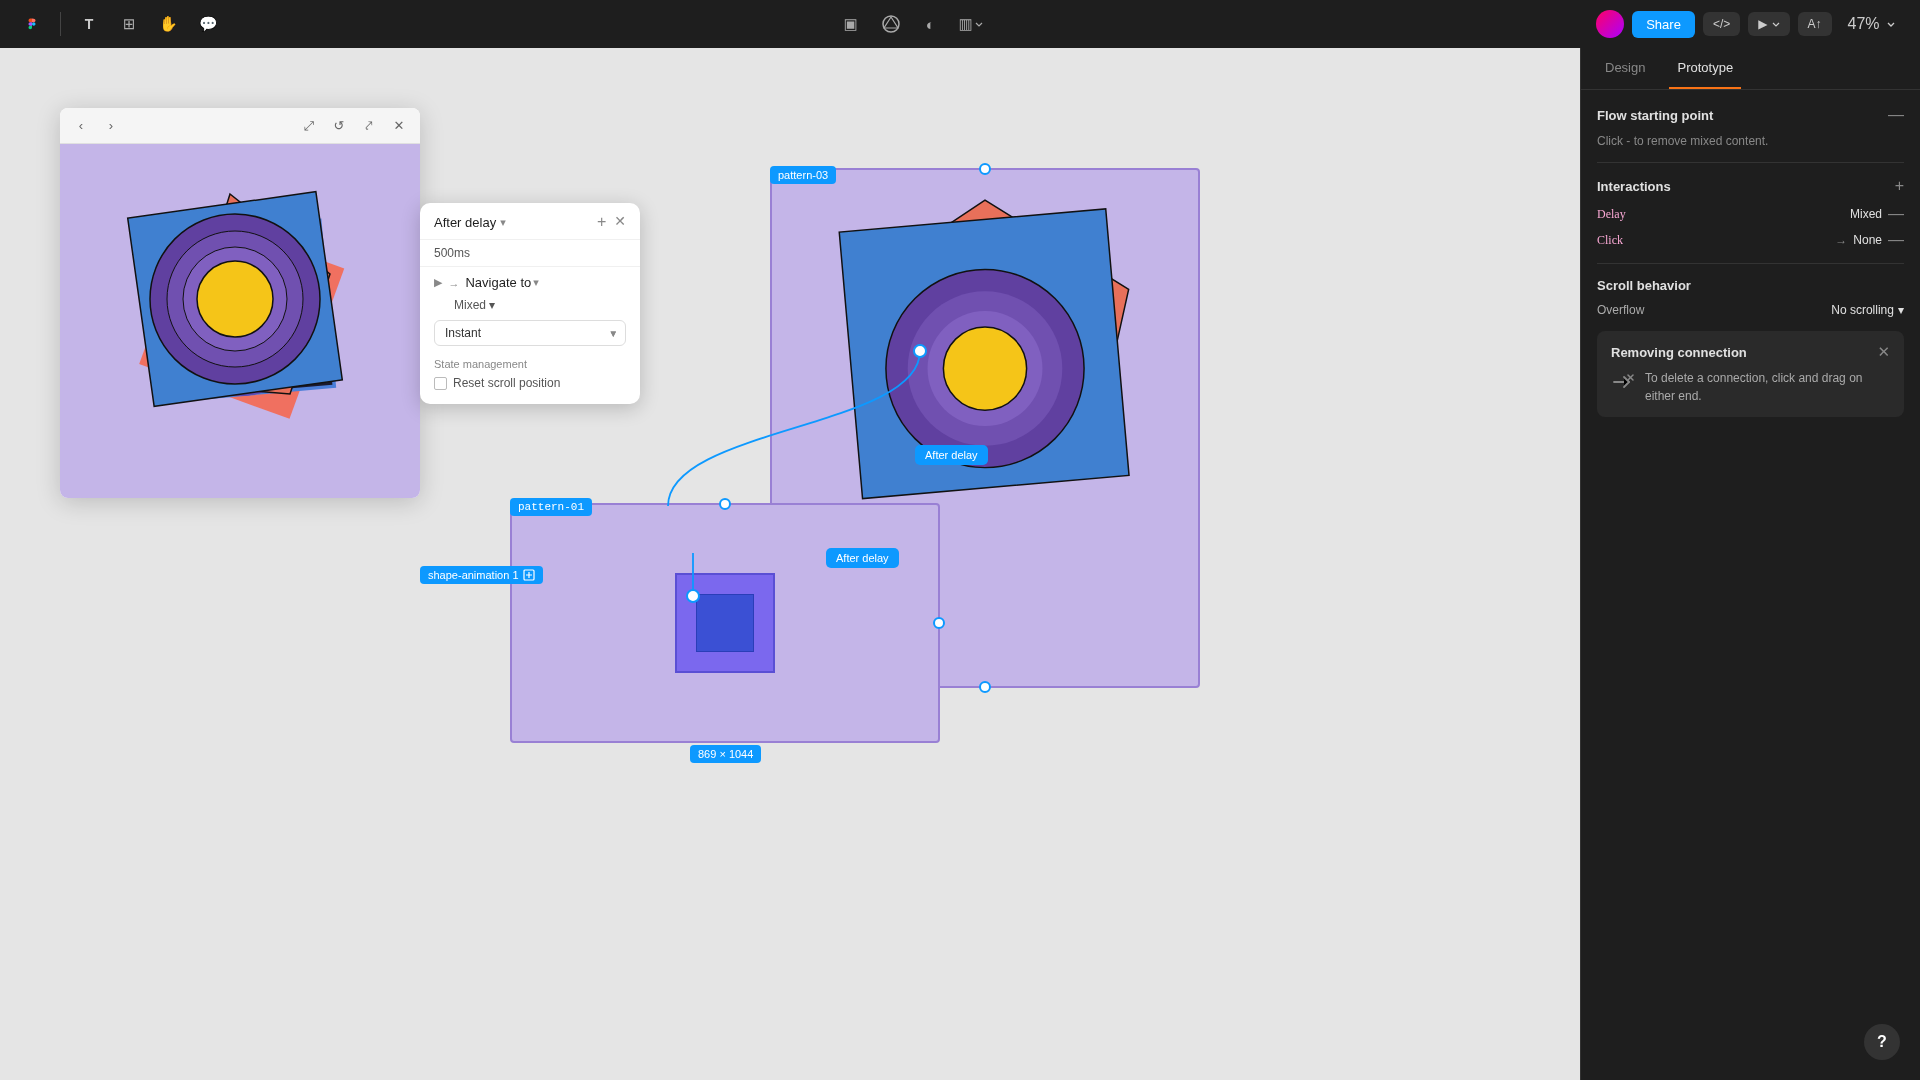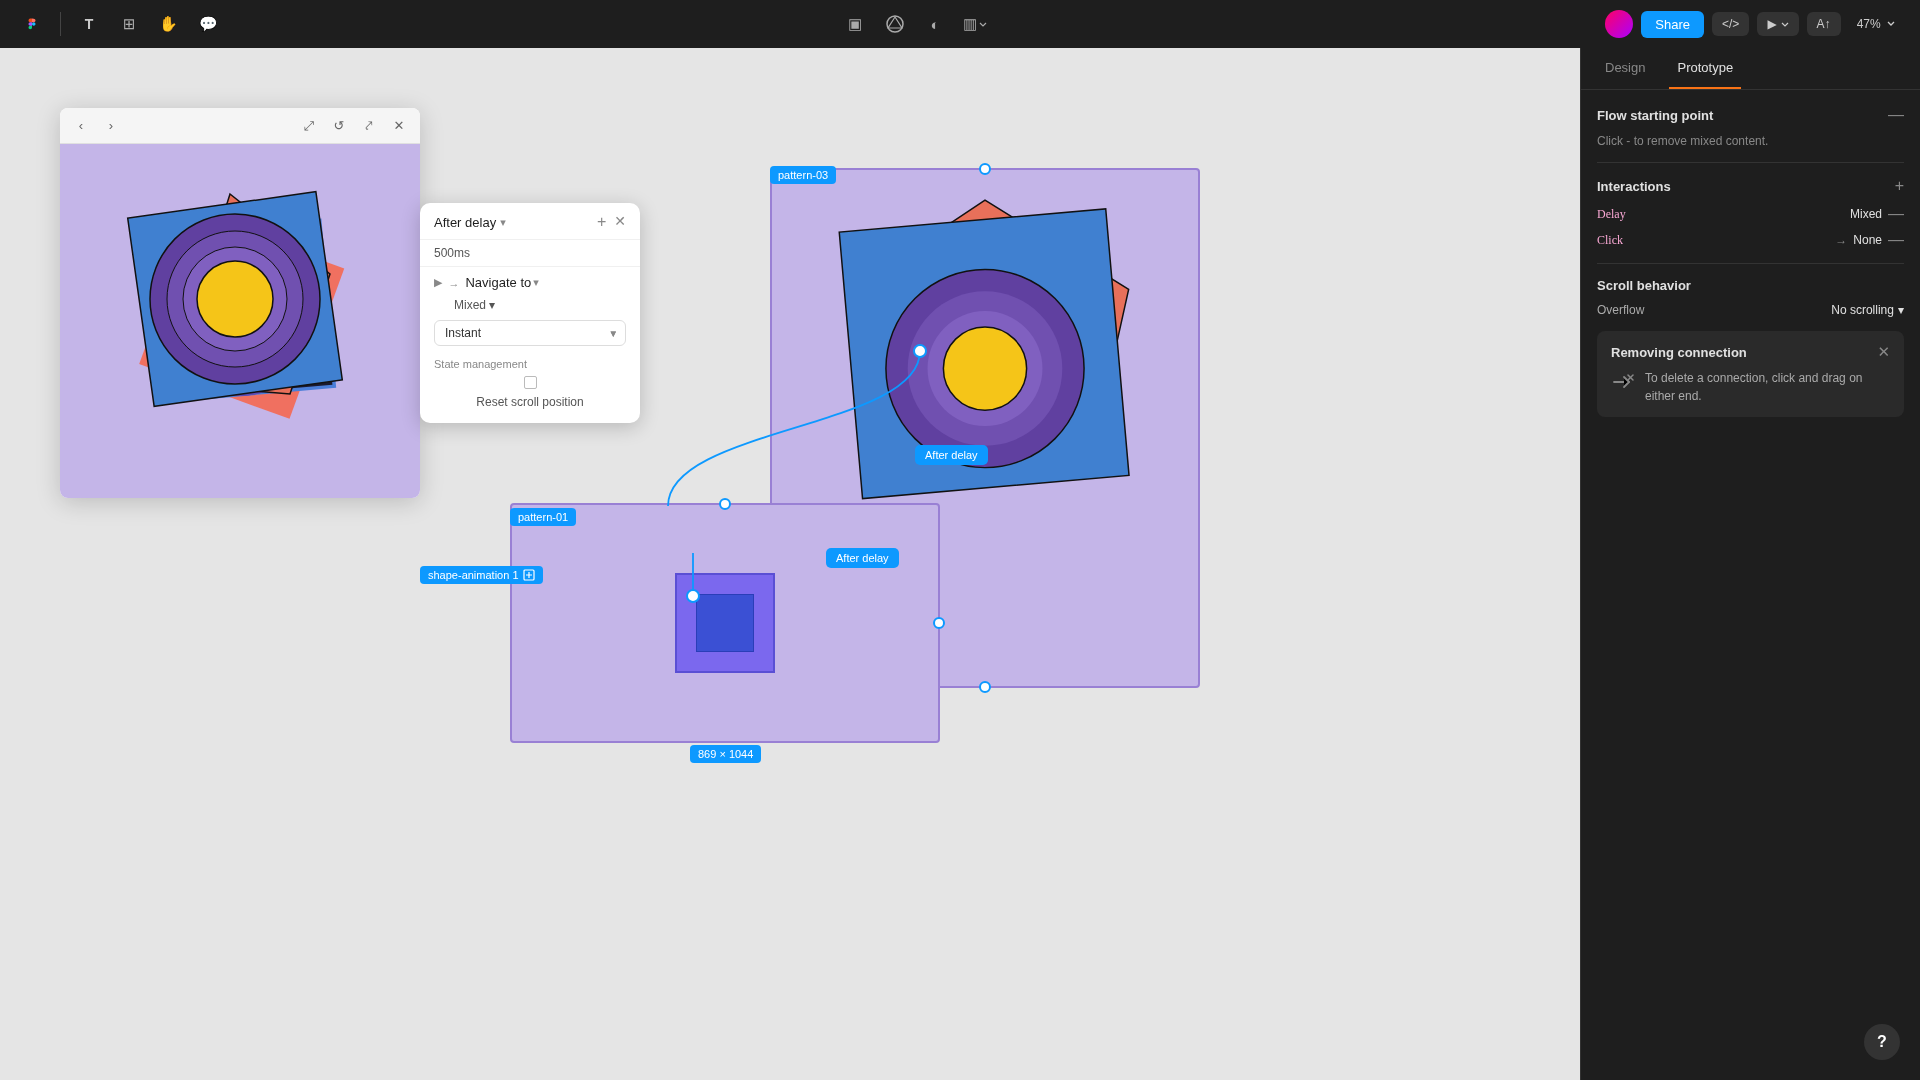--- a/index.html
+++ b/index.html
@@ -69,21 +69,21 @@
       gap: 4px;
     }
     .avatar {
       width: 28px; height: 28px;
       border-radius: 50%;
       background: linear-gradient(135deg, #f06, #a0f);
       cursor: pointer;
     }
     .zoom-indicator {
       color: #ccc;
-      font-size: 12px;
+      font-size: 16px;
       padding: 4px 8px;
       border-radius: 4px;
       cursor: pointer;
     }
 
     
     .main-area {
       position: absolute;
       top: 48px; left: 0; right: 340px; bottom: 0;
       background: #e5e5e5;
@@ -213,21 +213,20 @@
       font-size: 11px;
       color: #888;
     }
     .proto-checkbox-row {
       padding: 2px 14px;
       display: flex;
       align-items: center;
       gap: 6px;
       font-size: 12px;
       color: #555;
-      flex-direction: column;
     }
     .proto-checkbox {
       width: 13px; height: 13px;
       border: 1.5px solid #bbb;
       border-radius: 2px;
       background: white;
       cursor: pointer;
     }
 
     
@@ -634,21 +633,21 @@
   <div class="after-delay-btn" style="top: 397px; left: 915px;">After delay</div>
 
   <div class="frame-01">
     <div class="blue-square-outer">
       <div class="blue-square-inner"></div>
     </div>
 
     <div class="conn-dot" style="top: -7px; left: 50%; transform: translateX(-50%)"></div>
     <div class="conn-dot" style="right: -7px; top: 50%; transform: translateY(-50%)"></div>
   </div>
-  <div class="frame-label" style="top: 460px; left: 510px;">pattern-01</div>
+  <div class="frame-label" style="top: 450px; left: 510px; font-family: Liberation Mono, monospace;">pattern-01</div>
 
   <div class="shape-label" style="top: 518px; left: 420px;">
     <span>shape-animation 1</span>
     <svg width="12" height="12" viewBox="0 0 12 12">
         <rect x="1" y="1" width="10" height="10" rx="1" stroke="white" stroke-width="1.2" fill="none"></rect>
         <path d="M3 6h6M6 3v6" stroke="white" stroke-width="1.2"></path>
       </svg>
   </div>
 
   <div class="size-badge" style="top: 697px; left: 690px;">869 × 1044</div>

